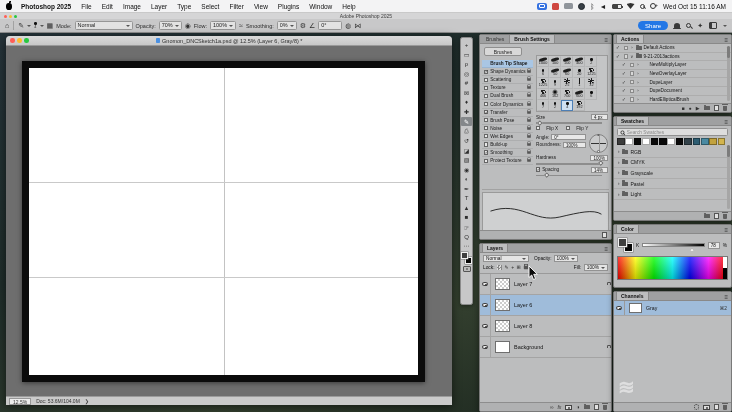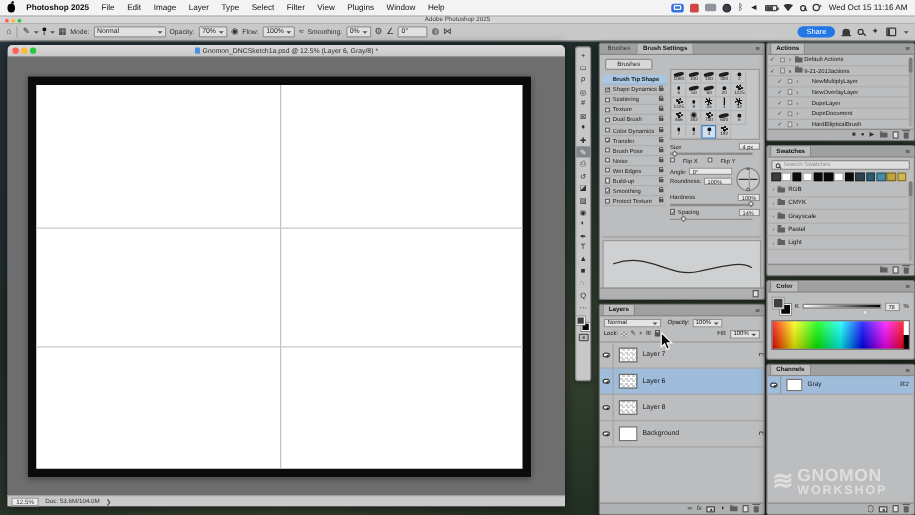--- a/index.html
+++ b/index.html
@@ -1015,24 +1015,20 @@
           <span class="eye"></span>
         </span>
         <span class="chthumb"></span>
         <span>Gray</span>
         <span class="chkey">⌘2</span>
       </div>
 
   </div>
   <div id="watermark">
     <span id="wm-logo">≋</span>
-    <span id="wm-text">
-      <div class="wm1">GNOMON</div>
-      <div class="wm2">WORKSHOP</div>
-    </span>
   </div>
   <div class="pbottom">
     <span class="ic-dotcircle"></span>
     <span class="ic-mask"></span>
     <span class="ic-new"></span>
     <span class="ic-trash"></span>
   </div>
 </div>
 
 <svg id="cursor" width="12" height="16" viewBox="0 0 12 16">

